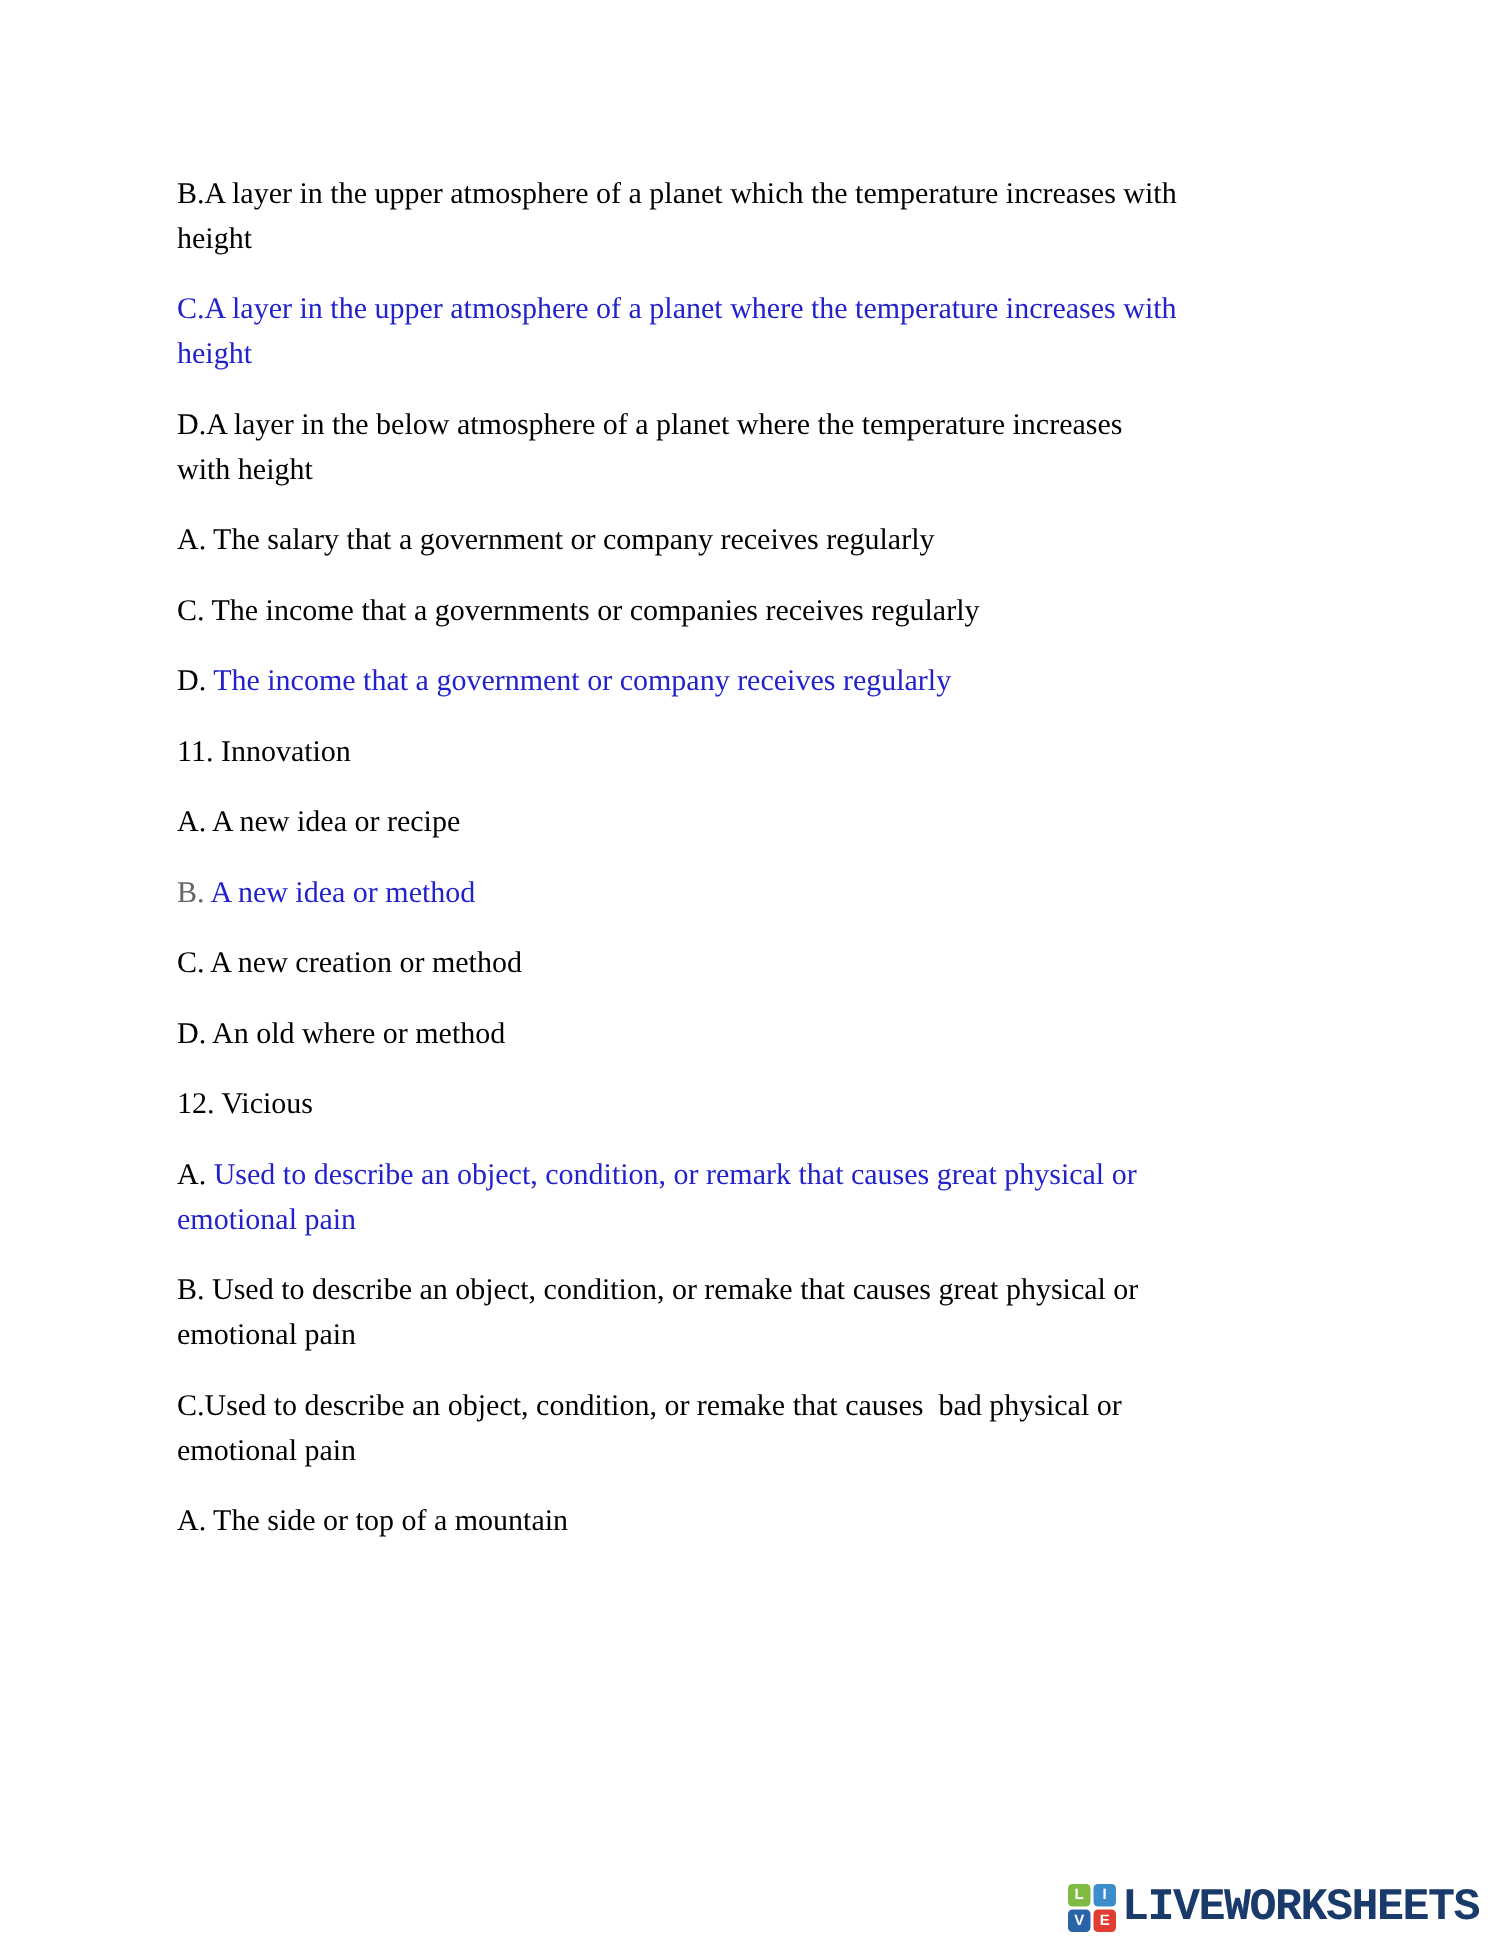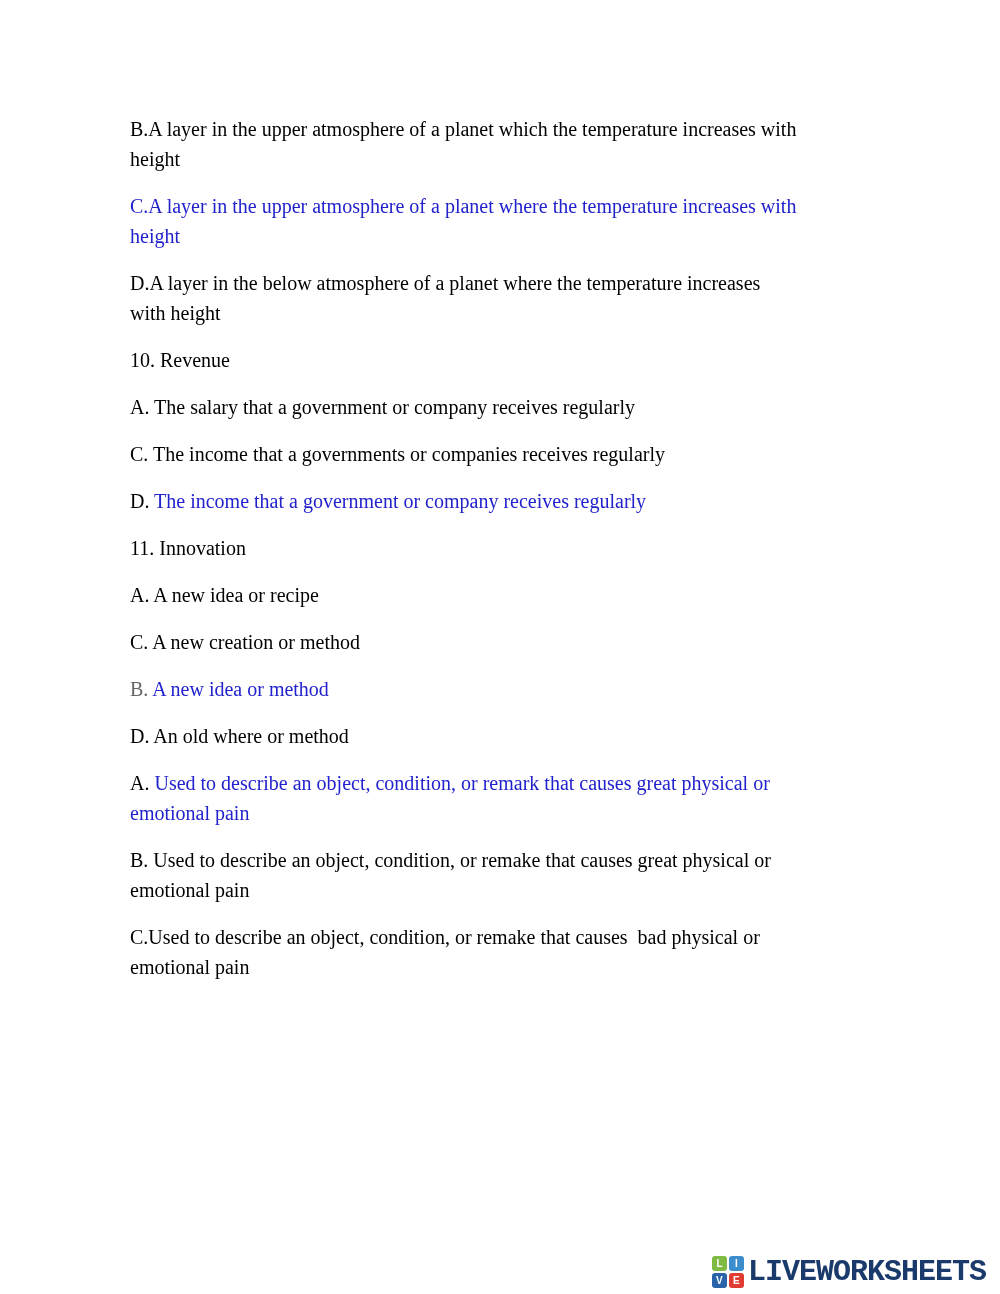--- a/index.html
+++ b/index.html
@@ -14,21 +14,21 @@
     overflow: hidden;
     font-family: "Liberation Serif", "DejaVu Serif", serif;
   }
   .content {
     position: absolute;
     left: 118px;
     top: 114px;
     width: 792px;
   }
   .para {
-    margin: 0 0 17px 12px;
+    margin: 0 0 17px 0;
     font-size: 20px;
     line-height: 30px;
     white-space: pre-line;
     color: var(--body-text, #000000);
   }
   .seg-black { color: var(--body-text, #000000); }
   .seg-blue  { color: var(--answer-blue, #2222cc); }
   .seg-gray  { color: var(--muted-prefix, #666666); }
 
   .footer {
@@ -73,35 +73,36 @@
 </head>
 <body style="background: rgb(255, 255, 255);">
 
 <div class="content">
     <p class="para"><span class="seg-black">B.A layer in the upper atmosphere of a planet which the temperature increases with
 height</span></p>
     <p class="para"><span class="seg-blue">C.A layer in the upper atmosphere of a planet where the temperature increases with
 height</span></p>
     <p class="para"><span class="seg-black">D.A layer in the below atmosphere of a planet where the temperature increases
 with height</span></p>
-    <p class="para"><span class="seg-black">10. Revenue</span></p>
     <p class="para"><span class="seg-black">A. The salary that a government or company receives regularly</span></p>
     <p class="para"><span class="seg-black">C. The income that a governments or companies receives regularly</span></p>
     <p class="para"><span class="seg-black">D. </span><span class="seg-blue">The income that a government or company receives regularly</span></p>
     <p class="para"><span class="seg-black">11. Innovation</span></p>
     <p class="para"><span class="seg-black">A. A new idea or recipe</span></p>
+    <p class="para"><span class="seg-gray">B. </span><span class="seg-blue">A new idea or method</span></p>
     <p class="para"><span class="seg-black">C. A new creation or method</span></p>
-    <p class="para"><span class="seg-gray">B. </span><span class="seg-blue">A new idea or method</span></p>
     <p class="para"><span class="seg-black">D. An old where or method</span></p>
+    <p class="para"><span class="seg-black">12. Vicious</span></p>
     <p class="para"><span class="seg-black">A. </span><span class="seg-blue">Used to describe an object, condition, or remark that causes great physical or
 emotional pain</span></p>
     <p class="para"><span class="seg-black">B. Used to describe an object, condition, or remake that causes great physical or
 emotional pain</span></p>
     <p class="para"><span class="seg-black">C.Used to describe an object, condition, or remake that causes&nbsp; bad physical or
 emotional pain</span></p>
+    <p class="para"><span class="seg-black">A. The side or top of a mountain</span></p>
   </div>
 
 <div class="footer">
   <div class="logo-icon">
     <div class="logo-sq sq-0">L</div>
     <div class="logo-sq sq-1">I</div>
     <div class="logo-sq sq-2">V</div>
     <div class="logo-sq sq-3">E</div>
   </div>
   <div class="logo-word">LIVEWORKSHEETS</div>

